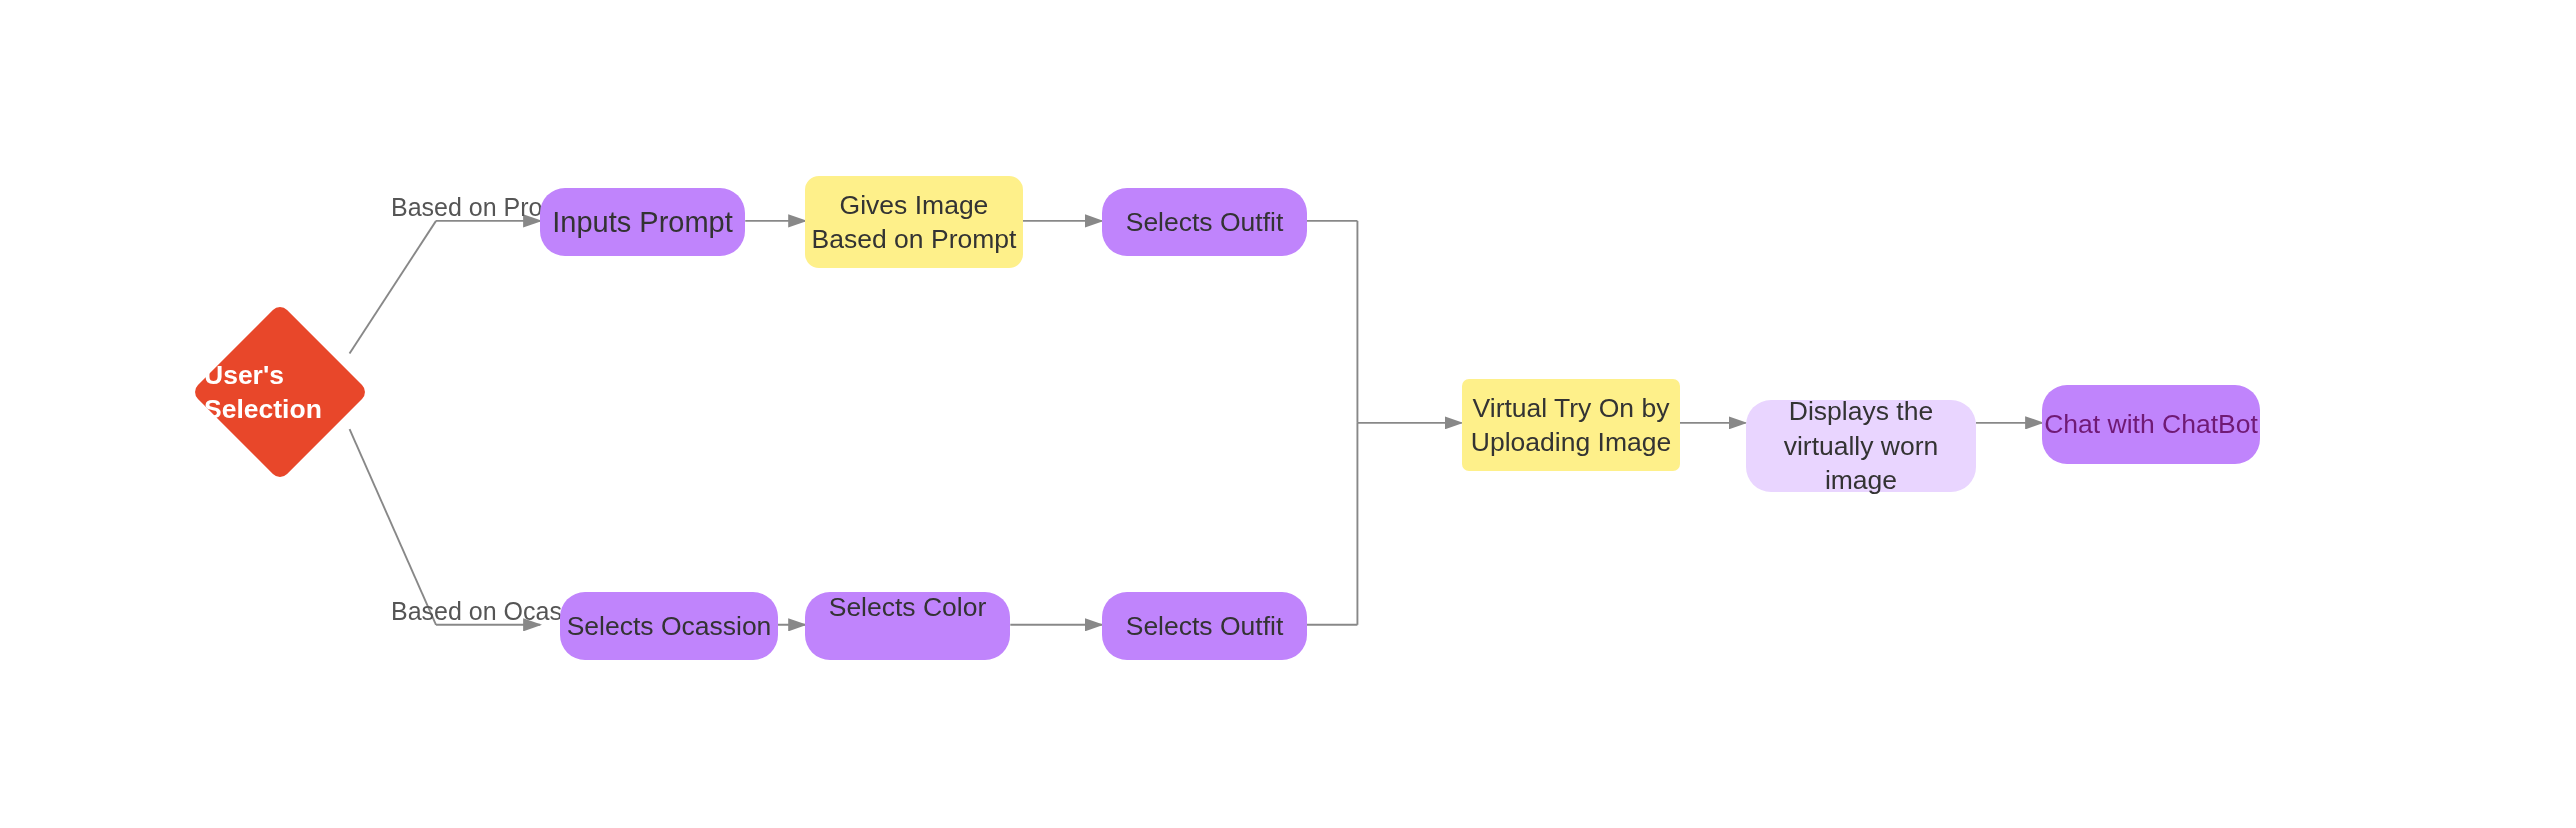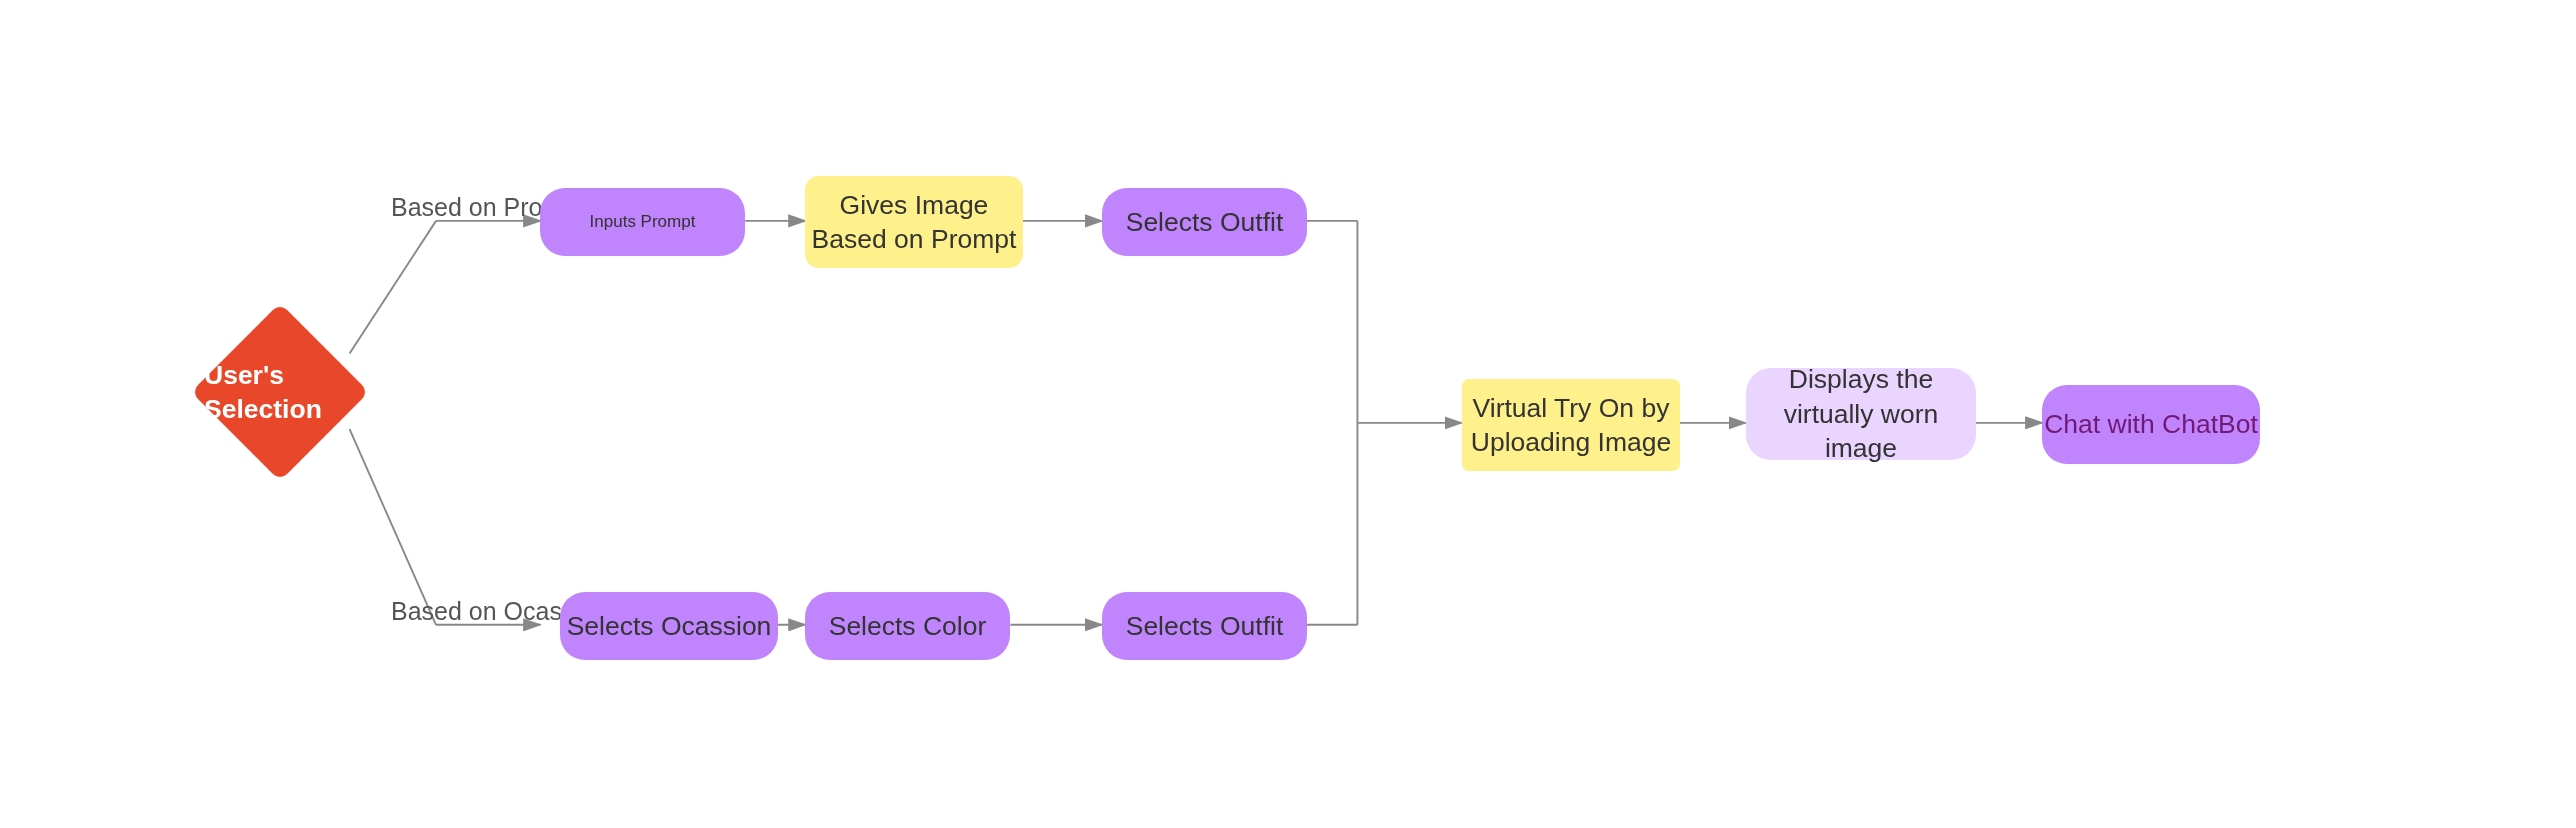--- a/index.html
+++ b/index.html
@@ -64,53 +64,53 @@
   </svg>
 
   <div style="position:absolute; left:204px; top:316px; width:152px; height:152px; display:flex; align-items:center; justify-content:center;">
     <div style="width:126px; height:126px; background:#e8472a; transform:rotate(45deg); border-radius:10px;"></div>
     <div style="position:absolute; color:white; font-size:26.5px; font-weight:700; line-height:1.3;">User's
 Selection</div>
   </div>
 
   <div style="position:absolute; left:391px; top:193px; font-size:25px; color:#555; white-space:nowrap;">Based on Prompt</div>
 
-  <div style="position:absolute; left:540px; top:188px; width:205px; height:68px; background:#c084fc; border-radius:25px; display:flex; align-items:center; justify-content:center; font-size:17px; color:#333; text-align:center;">
+  <div style="position:absolute; left:540px; top:188px; width:205px; height:68px; background:#c084fc; border-radius:25px; display:flex; align-items:center; justify-content:center; font-size:29px; color:#333; text-align:center;">
     <span>Inputs Prompt</span>
   </div>
 
   <div style="position:absolute; left:805px; top:176px; width:218px; height:92px; background:#fef08a; border-radius:14px; display:flex; align-items:center; justify-content:center; font-size:26.5px; color:#333; text-align:center; line-height:1.3; padding:6.3px;">
     <span>Gives Image Based on
 Prompt</span>
   </div>
 
   <div style="position:absolute; left:1102px; top:188px; width:205px; height:68px; background:#c084fc; border-radius:25px; display:flex; align-items:center; justify-content:center; font-size:26.5px; color:#333; text-align:center;">
     <span>Selects Outfit</span>
   </div>
 
   <div style="position:absolute; left:391px; top:597px; font-size:25px; color:#555; white-space:nowrap;">Based on Ocassion</div>
 
   <div style="position:absolute; left:540px; top:592px; width:218px; height:68px; background:#c084fc; border-radius:25px; display:flex; align-items:center; justify-content:center; font-size:26.5px; color:#333; text-align:center;margin-left:20px;">
     <span>Selects Ocassion</span>
   </div>
 
-  <div style="position:absolute; left:805px; top:592px; width:205px; height:68px; background:#c084fc; border-radius:25px; display:flex; align-items:center; justify-content:center; font-size:26.5px; color:#333; text-align:center;">
+  <div style="position:absolute; left:805px; top:592px; width:205px; height:68px; background:#c084fc; border-radius:25px; display:flex; justify-content:center; font-size:26.5px; color:#333; text-align:center;">
     <span>Selects Color</span>
   </div>
 
   <div style="position:absolute; left:1102px; top:592px; width:205px; height:68px; background:#c084fc; border-radius:25px; display:flex; align-items:center; justify-content:center; font-size:26.5px; color:#333; text-align:center;">
     <span>Selects Outfit</span>
   </div>
 
   <div style="position:absolute; left:1462px; top:379px; width:218px; height:92px; background:#fef08a; border-radius:7px; display:flex; align-items:center; justify-content:center; font-size:26.5px; color:#333; text-align:center; line-height:1.3; padding:6.3px;">
     <span>Virtual Try On by
 Uploading Image</span>
   </div>
 
-  <div style="position:absolute; left:1746px; top:368px; width:230px; height:92px; background:#e9d5ff; border-radius:25px; display:flex; align-items:center; justify-content:center; font-size:26.5px; color:#333; text-align:center; line-height:1.3; padding:6.3px;">
+  <div style="position:absolute; left:1746px; top:400px; width:230px; height:92px; background:#e9d5ff; border-radius:25px; display:flex; align-items:center; justify-content:center; font-size:26.5px; color:#333; text-align:center; line-height:1.3; padding:6.3px;">
     <span>Displays the virtually
 worn image</span>
   </div>
 
   <div style="position:absolute; left:2042px; top:385px; width:218px; height:79px; background:#c084fc; border-radius:25px; display:flex; align-items:center; justify-content:center; font-size:26.5px; color:#701a75; text-align:center;">
     <span>Chat with ChatBot</span>
   </div>
 
 </div>
 

